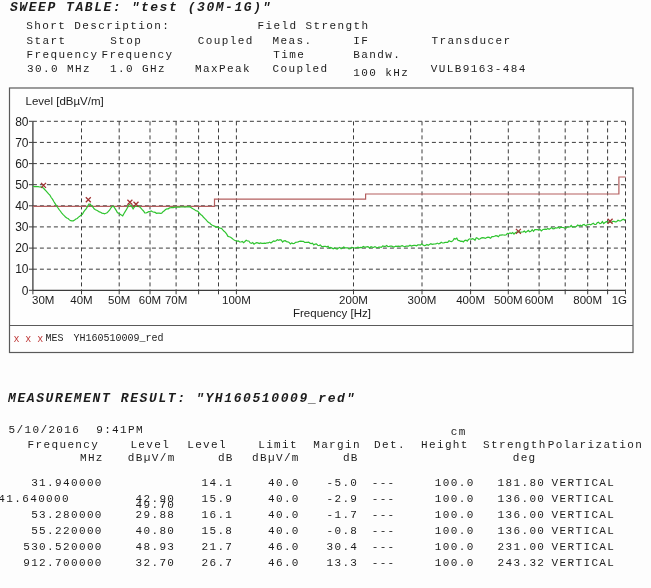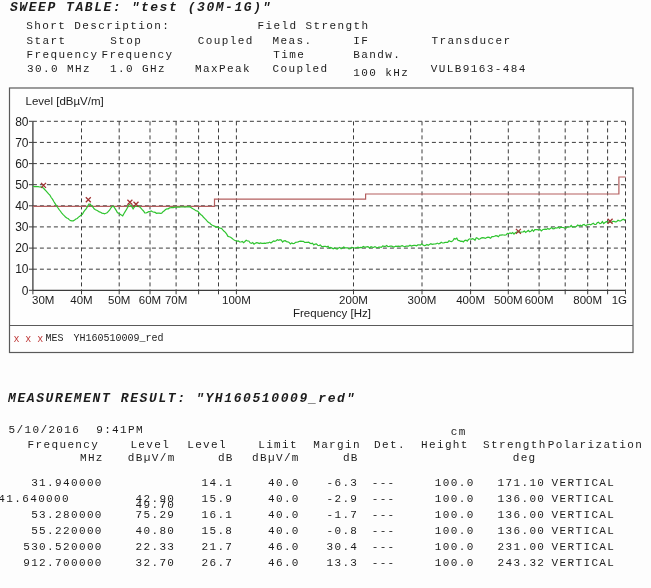--- a/index.html
+++ b/index.html
@@ -146,54 +146,54 @@
 <div class="t r b" style="right:475.4px;top:452.6px">dBµV/m</div>
 <div class="t r b" style="right:417.2px;top:452.6px">dB</div>
 <div class="t r b" style="right:351.2px;top:452.6px">dBµV/m</div>
 <div class="t r b" style="right:292.2px;top:452.6px">dB</div>
 <div class="t b" style="left:450.7px;top:427px">cm</div>
 <div class="t b" style="left:512.7px;top:452.6px">deg</div>
 <div class="t r b" style="right:548.2px;top:478.0px">31.940000</div>
 <div class="t r b" style="right:475.7px;top:500px">49.70</div>
 <div class="t r b" style="right:417.7px;top:478.0px">14.1</div>
 <div class="t r b" style="right:351.2px;top:478.0px">40.0</div>
-<div class="t r b" style="right:292.7px;top:478.0px">-6.3</div>
+<div class="t r b" style="right:292.7px;top:478.0px">-5.0</div>
 <div class="t b" style="left:371.7px;top:478.0px">---</div>
 <div class="t r b" style="right:176.4px;top:478.0px">100.0</div>
-<div class="t r b" style="right:105.7px;top:478.0px">171.10</div>
+<div class="t r b" style="right:105.7px;top:478.0px">181.80</div>
 <div class="t b" style="left:551.6px;top:478.0px">VERTICAL</div>
 <div class="t r b" style="right:581px;top:494.0px">41.640000</div>
 <div class="t r b" style="right:475.7px;top:494.0px">42.90</div>
 <div class="t r b" style="right:417.7px;top:494.0px">15.9</div>
 <div class="t r b" style="right:351.2px;top:494.0px">40.0</div>
 <div class="t r b" style="right:292.7px;top:494.0px">-2.9</div>
 <div class="t b" style="left:371.7px;top:494.0px">---</div>
 <div class="t r b" style="right:176.4px;top:494.0px">100.0</div>
 <div class="t r b" style="right:105.7px;top:494.0px">136.00</div>
 <div class="t b" style="left:551.6px;top:494.0px">VERTICAL</div>
 <div class="t r b" style="right:548.2px;top:510.0px">53.280000</div>
-<div class="t r b" style="right:475.7px;top:510.0px">75.29</div>
+<div class="t r b" style="right:475.7px;top:510.0px">29.88</div>
 <div class="t r b" style="right:417.7px;top:510.0px">16.1</div>
 <div class="t r b" style="right:351.2px;top:510.0px">40.0</div>
 <div class="t r b" style="right:292.7px;top:510.0px">-1.7</div>
 <div class="t b" style="left:371.7px;top:510.0px">---</div>
 <div class="t r b" style="right:176.4px;top:510.0px">100.0</div>
 <div class="t r b" style="right:105.7px;top:510.0px">136.00</div>
 <div class="t b" style="left:551.6px;top:510.0px">VERTICAL</div>
 <div class="t r b" style="right:548.2px;top:526.0px">55.220000</div>
 <div class="t r b" style="right:475.7px;top:526.0px">40.80</div>
 <div class="t r b" style="right:417.7px;top:526.0px">15.8</div>
 <div class="t r b" style="right:351.2px;top:526.0px">40.0</div>
 <div class="t r b" style="right:292.7px;top:526.0px">-0.8</div>
 <div class="t b" style="left:371.7px;top:526.0px">---</div>
 <div class="t r b" style="right:176.4px;top:526.0px">100.0</div>
 <div class="t r b" style="right:105.7px;top:526.0px">136.00</div>
 <div class="t b" style="left:551.6px;top:526.0px">VERTICAL</div>
 <div class="t r b" style="right:548.2px;top:542.0px">530.520000</div>
-<div class="t r b" style="right:475.7px;top:542.0px">22.33</div>
+<div class="t r b" style="right:475.7px;top:542.0px">48.93</div>
 <div class="t r b" style="right:417.7px;top:542.0px">21.7</div>
 <div class="t r b" style="right:351.2px;top:542.0px">46.0</div>
 <div class="t r b" style="right:292.7px;top:542.0px">30.4</div>
 <div class="t b" style="left:371.7px;top:542.0px">---</div>
 <div class="t r b" style="right:176.4px;top:542.0px">100.0</div>
 <div class="t r b" style="right:105.7px;top:542.0px">231.00</div>
 <div class="t b" style="left:551.6px;top:542.0px">VERTICAL</div>
 <div class="t r b" style="right:548.2px;top:558.0px">912.700000</div>
 <div class="t r b" style="right:475.7px;top:558.0px">32.70</div>
 <div class="t r b" style="right:417.7px;top:558.0px">26.7</div>

